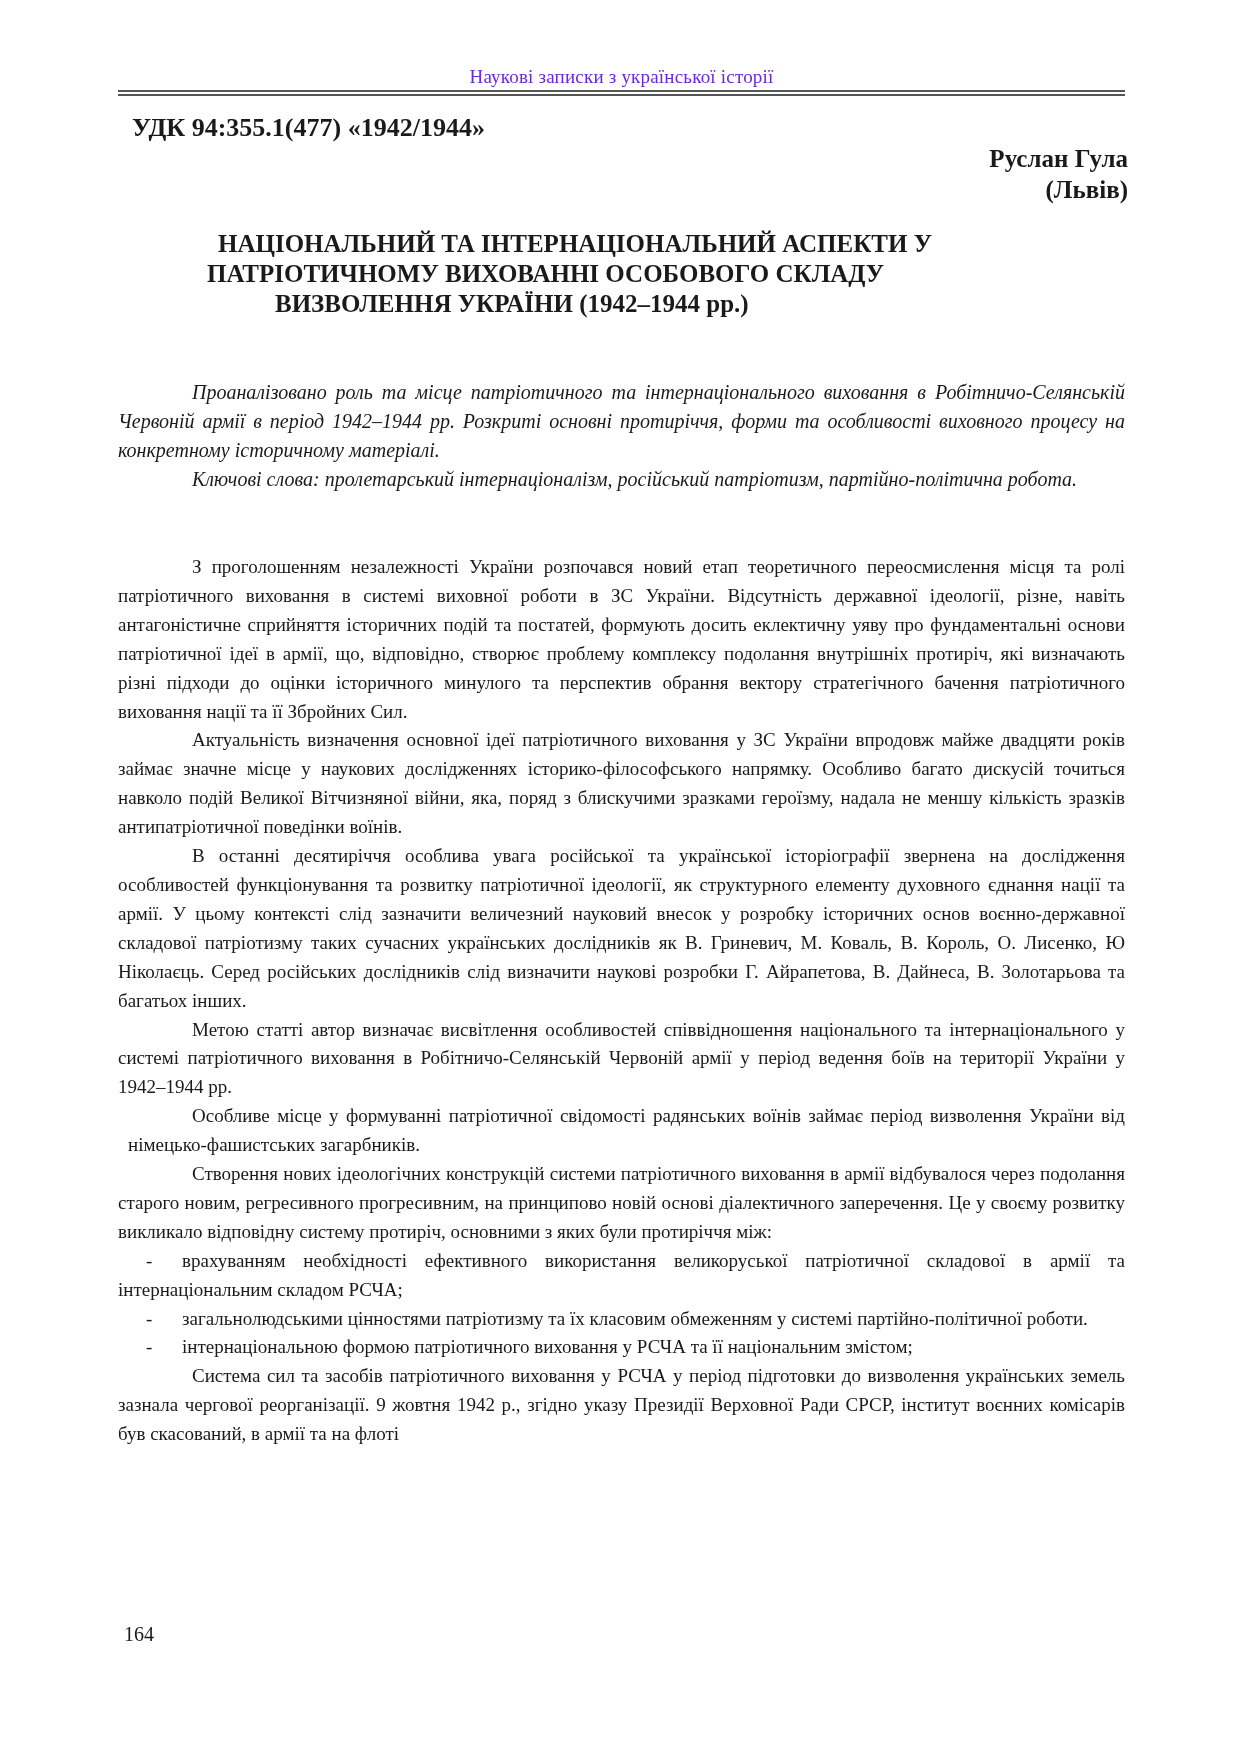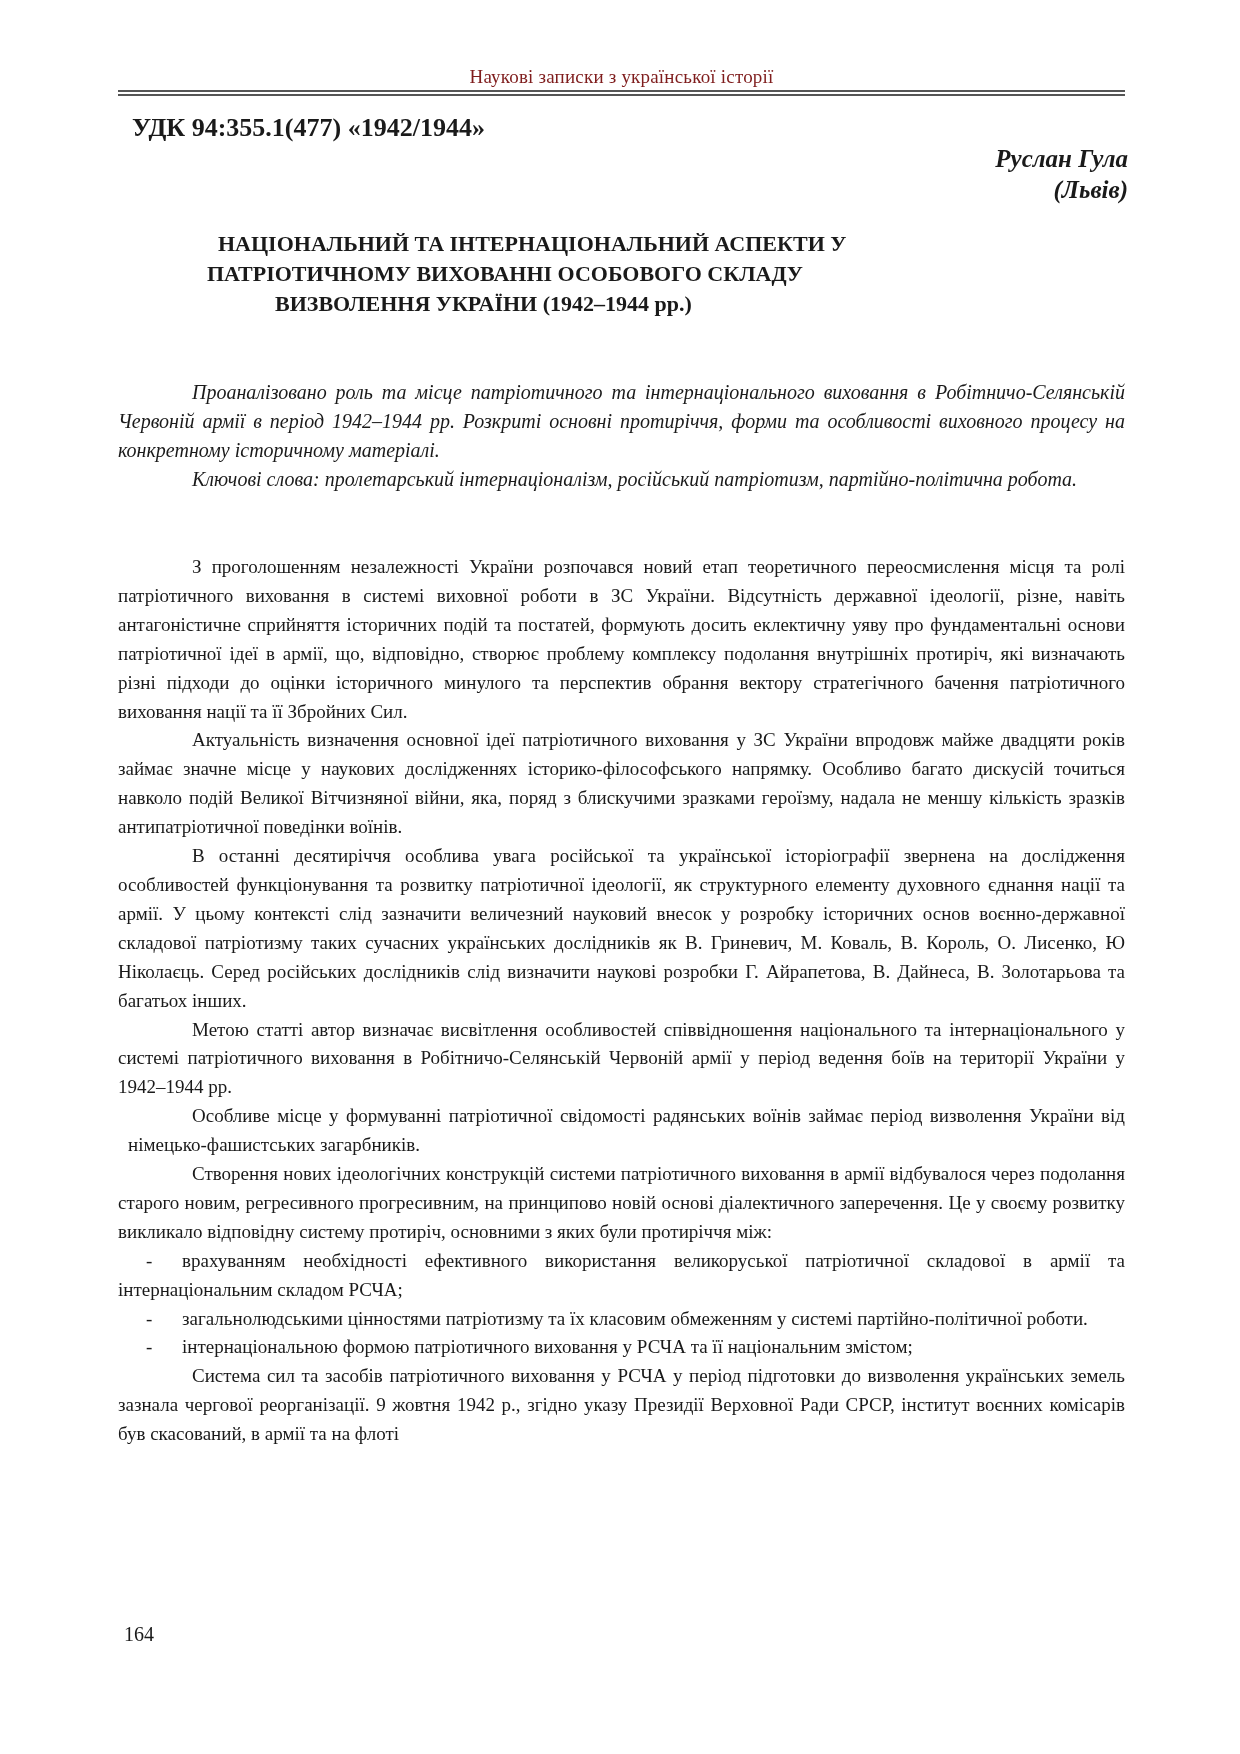--- a/index.html
+++ b/index.html
@@ -1,24 +1,24 @@
 <!DOCTYPE html>
 <html><head>
   <meta charset="utf-8">
   <style>
     html, body { margin: 0; padding: 0; background: #ffffff; }
     body { width: 1240px; height: 1754px; position: relative; overflow: hidden; color: #1a1a1a; font-family: "Liberation Serif", "DejaVu Serif", serif; }
     .page { position: absolute; left: 0; top: 0; width: 1240px; height: 1754px; }
-    .running-head { position: absolute; left: 118px; width: 1007px; top: 66px; text-align: center; font-size: 19px; color: #7f1d1d; letter-spacing: 0.2px; }
+    .running-head { position: absolute; left: 118px; width: 1007px; top: 66px; text-align: center; font-size: 19px; color: #6d28d9; letter-spacing: 0.2px; }
     .head-rule { position: absolute; left: 118px; width: 1007px; top: 90px; height: 6px; }
     .head-rule .l1 { position: absolute; left: 0; right: 0; top: 0; height: 2px; background: #555; }
     .head-rule .l2 { position: absolute; left: 0; right: 0; top: 4px; height: 2px; background: #555; }
     .udc { position: absolute; left: 132px; top: 113px; font-size: 26px; font-weight: bold; }
-    .author { position: absolute; right: 112px; top: 143px; text-align: right; font-size: 25px; font-weight: bold; font-style: italic; line-height: 31px; }
-    .title { position: absolute; left: 180px; width: 900px; top: 229px; font-size: 22px; font-weight: bold; line-height: 30px; }
+    .author { position: absolute; right: 112px; top: 143px; text-align: right; font-size: 25px; font-weight: bold; line-height: 31px; }
+    .title { position: absolute; left: 180px; width: 900px; top: 229px; font-size: 25px; font-weight: bold; line-height: 30px; }
     .title div { white-space: nowrap; }
     .t1 { padding-left: 38px; }
     .t2 { padding-left: 27px; }
     .t3 { padding-left: 50px; }
     .t4 { padding-left: 95px; }
     .abstract { position: absolute; left: 118px; width: 1007px; top: 378px; font-size: 20px; font-style: italic; line-height: 29px; text-align: justify; }
     .abstract p { margin: 0; text-indent: 74px; }
     .abstract .kw-label { font-weight: normal; }
     .body { position: absolute; left: 118px; width: 1007px; top: 553px; font-size: 19px; line-height: 28.9px; text-align: justify; }
     .body p { margin: 0; text-indent: 74px; }

